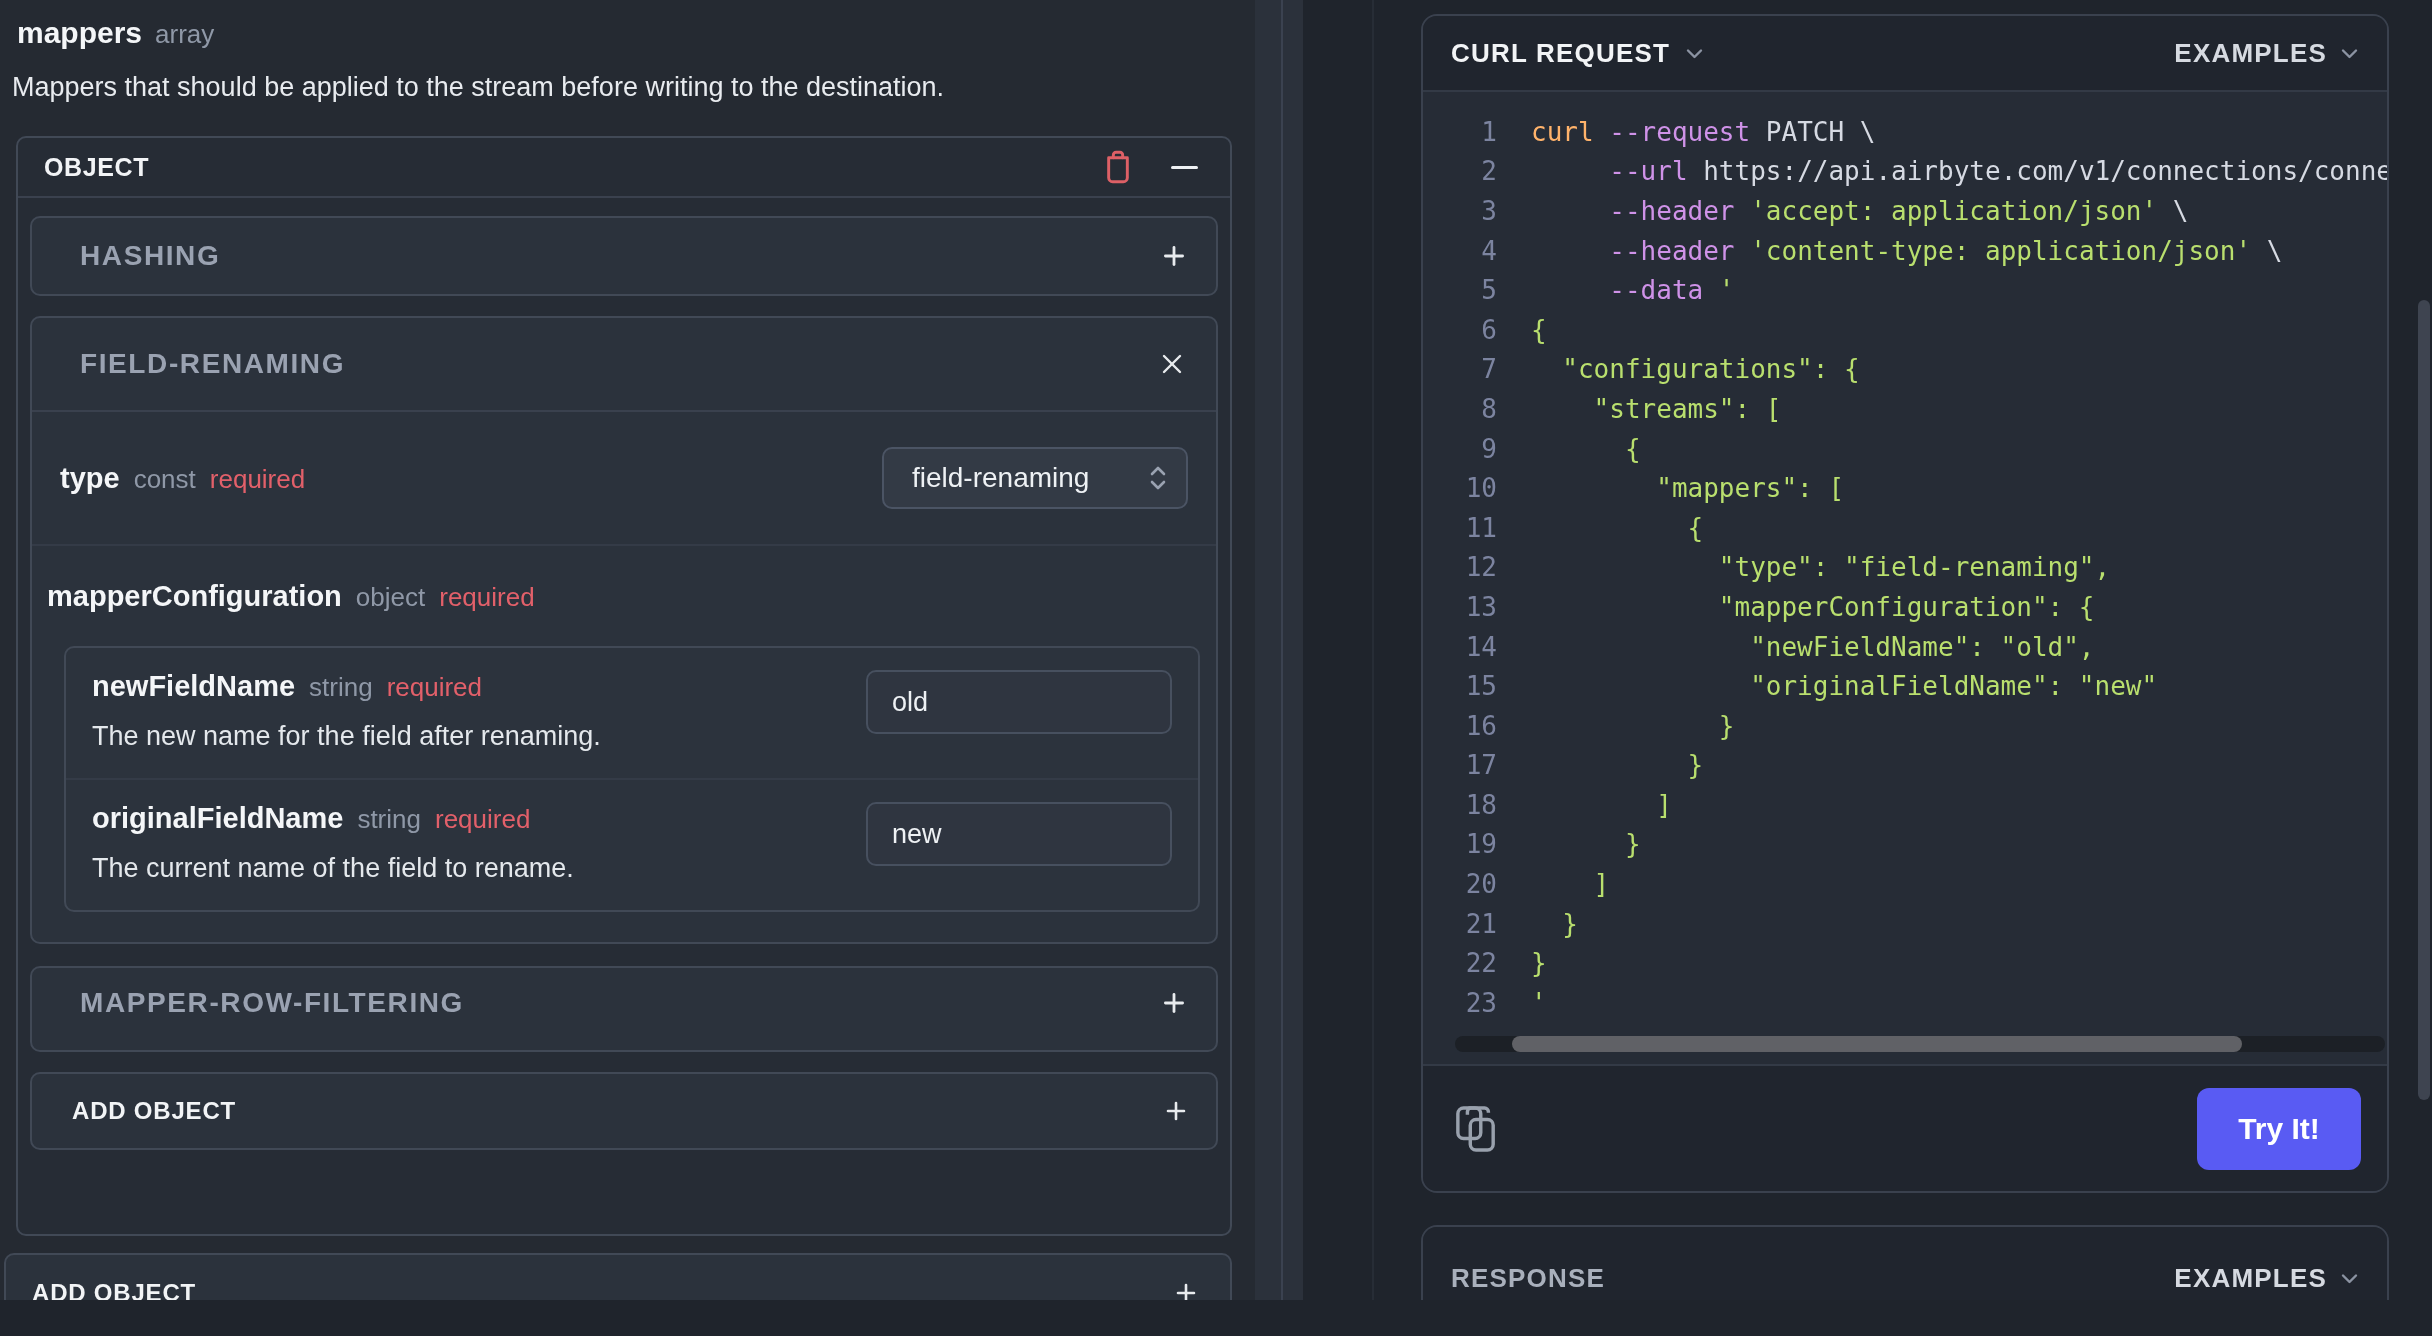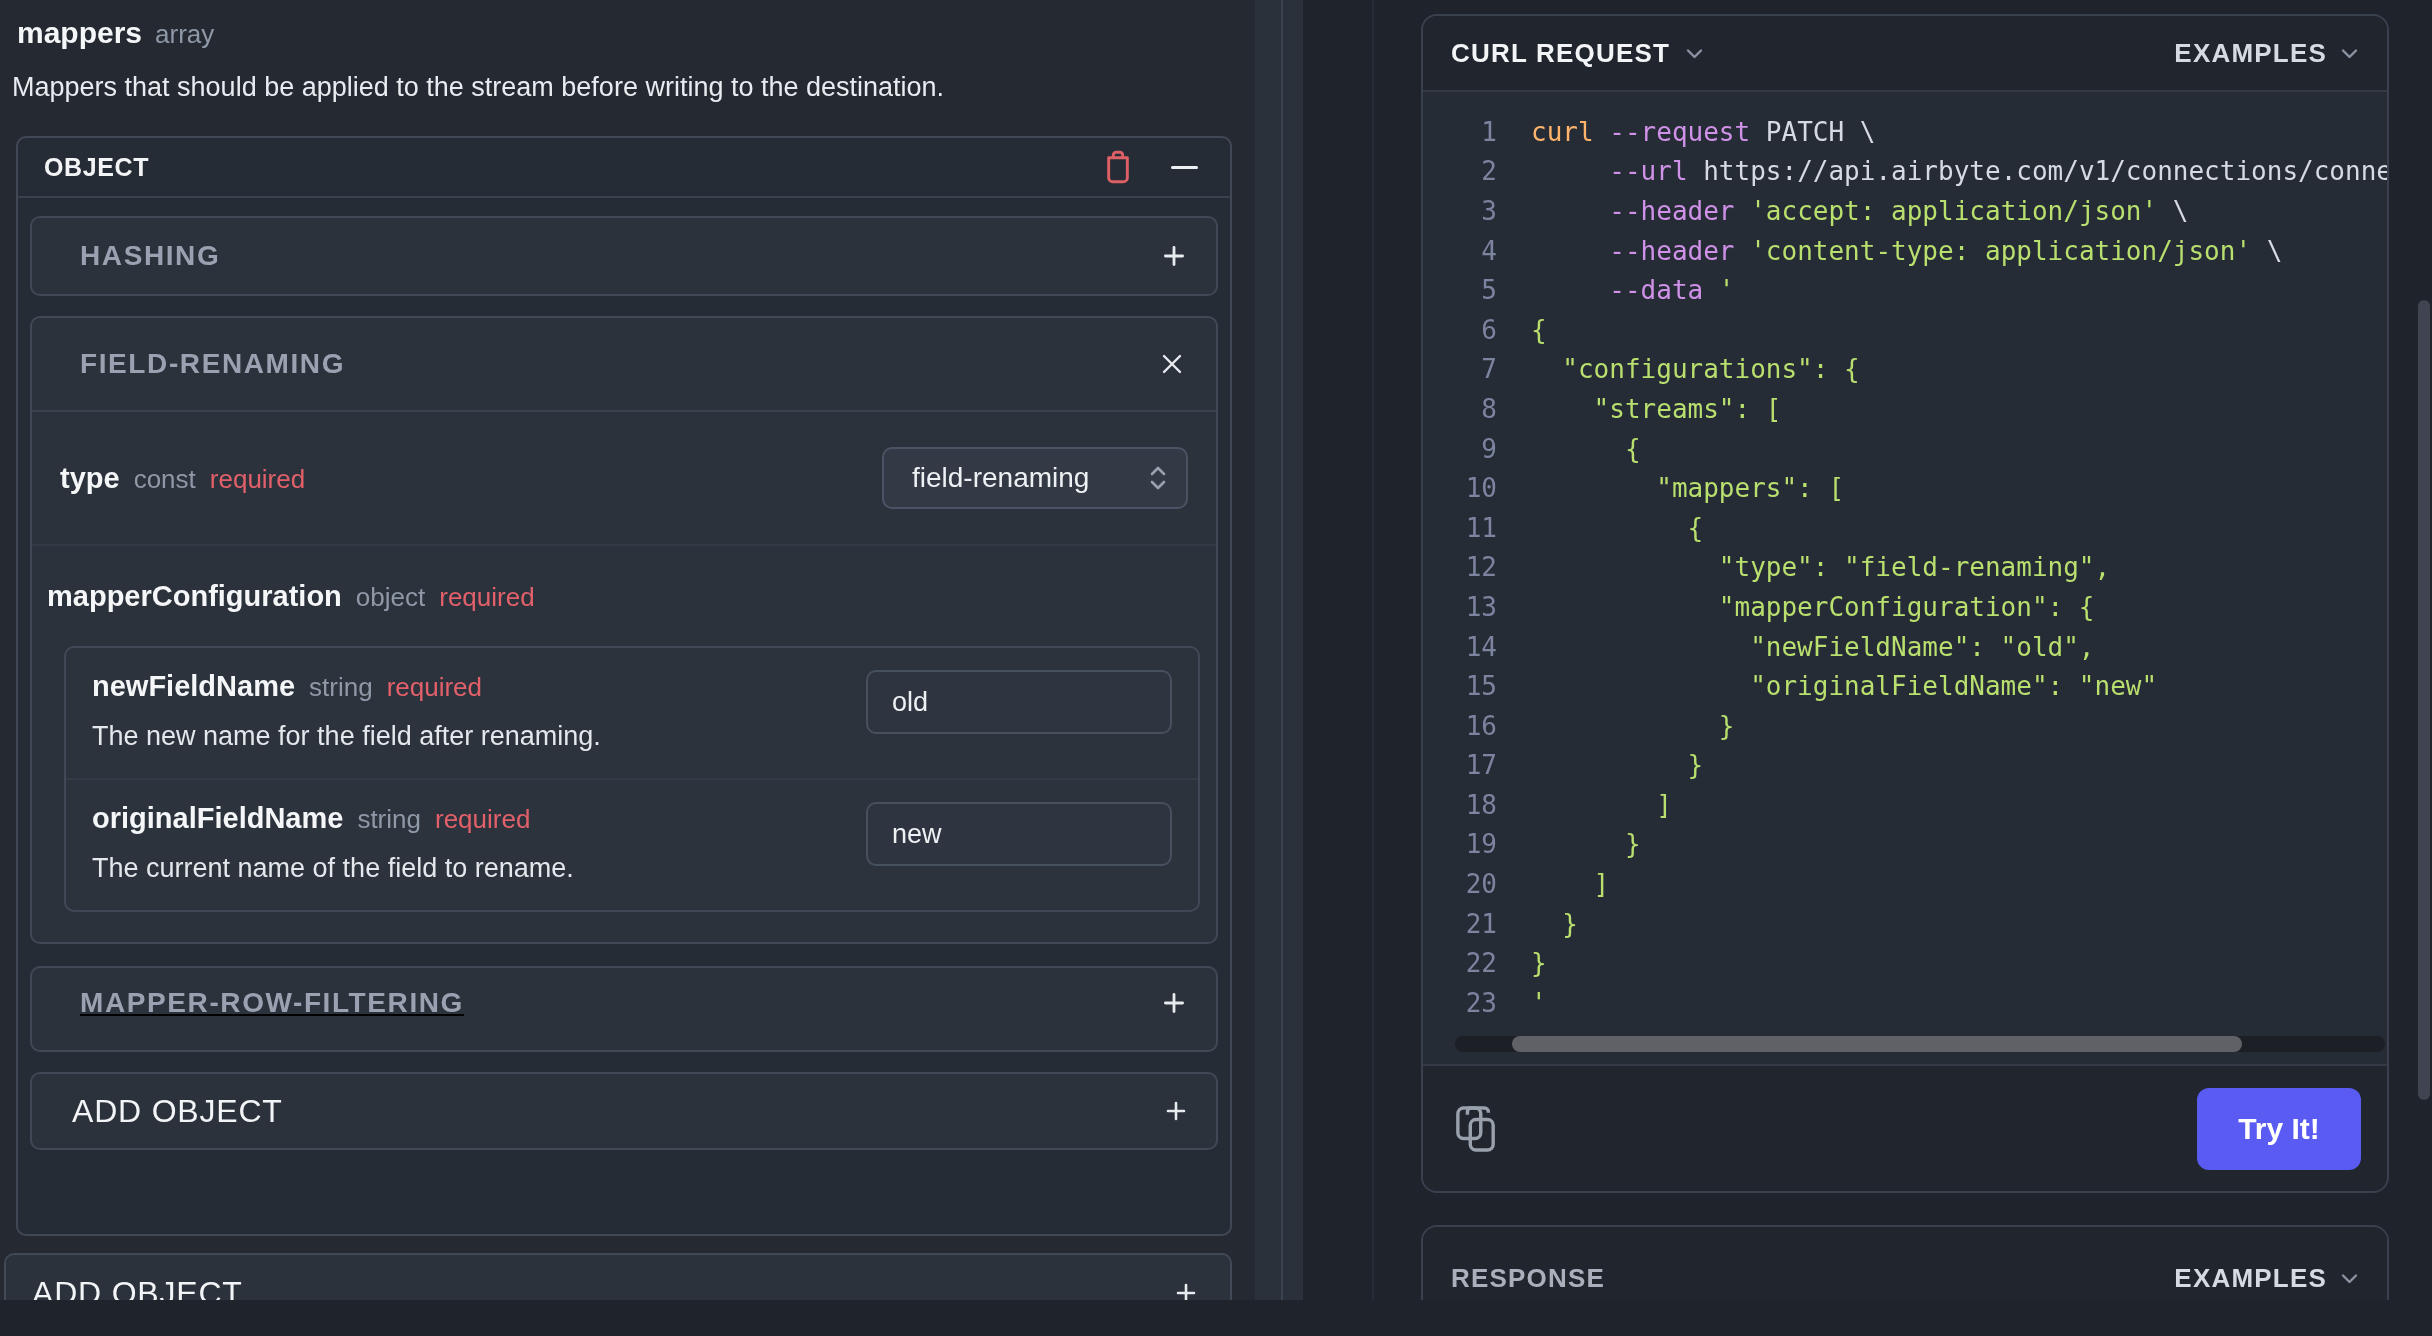--- a/index.html
+++ b/index.html
@@ -17,21 +17,21 @@
   .outer-card{position:absolute;left:16px;top:136px;width:1216px;height:1100px;background:#262c35;}
   .outer-header{height:58px;display:flex;align-items:center;padding:0 26px;border-bottom:2px solid #3a414e;}
   .outer-title{font-size:25px;font-weight:bold;color:#f2f4f6;letter-spacing:.6px;}
   .outer-icons{margin-left:auto;display:flex;align-items:center;gap:26px;}
   .icon-btn{display:flex;align-items:center;justify-content:center;width:40px;height:40px;cursor:pointer;}
   .minus-bar{width:27px;height:3px;background:#eef1f4;border-radius:2px;}
   .outer-body{padding:18px 12px 0 12px;}
 
   .collapsed-card{height:80px;display:flex;align-items:center;padding:0 22px 0 48px;margin-bottom:20px;}
   .section-label{font-size:28px;font-weight:bold;color:#9aa2b1;letter-spacing:1.6px;}
-  .white-label{font-size:32px;font-weight:normal;color:#f2f4f6;letter-spacing:.8px;}
+  .white-label{font-size:24px;font-weight:bold;color:#f2f4f6;letter-spacing:.8px;}
   .row-icon{margin-left:auto;color:#e8ebee;}
 
   .fr-card{margin-bottom:22px;}
   .fr-header{height:92px;display:flex;align-items:center;padding:0 24px 0 48px;border-bottom:2px solid #3a414e;}
   .type-row{height:132px;display:flex;align-items:center;padding:0 28px;border-bottom:2px solid #343b47;}
   .label-group{display:flex;align-items:baseline;gap:14px;}
   .fname{font-size:29px;font-weight:bold;color:#f4f6f8;}
   .fmeta{font-size:26px;color:#8f98a7;}
   .freq{font-size:26px;color:#e2606a;}
   .mc-label-row{height:100px;display:flex;align-items:center;padding:0 15px;}
@@ -46,21 +46,21 @@
   .nested-header{height:60px;display:flex;align-items:center;padding:0 26px;border-bottom:2px solid #3a414e;}
   .nested-title{font-size:25px;font-weight:bold;color:#f2f4f6;letter-spacing:.6px;}
   .mc-row{display:flex;padding:22px 26px 26px 26px;}
   .mc-row.first{border-bottom:2px solid #343b47;}
   .mc-left{display:flex;flex-direction:column;}
   .mc-desc{font-size:27px;color:#e4e8ec;margin-top:18px;}
   .text-input{margin-left:auto;width:306px;height:64px;box-sizing:border-box;background:#2f3540;
     border:2px solid #47505f;border-radius:10px;color:#eef1f4;font-size:27px;
     font-family:"Liberation Sans",sans-serif;padding:0 24px;outline:none;}
 
-  .mrf-card{height:86px;display:flex;align-items:center;padding:0 22px 12px 48px;margin-bottom:20px;text-decoration:underline;}
+  .mrf-card{height:86px;display:flex;align-items:center;padding:0 22px 12px 48px;margin-bottom:20px;}
   .add-card{height:78px;display:flex;align-items:center;padding:0 20px 0 40px;}
   .outer-add{position:absolute;left:4px;top:1253px;width:1228px;height:80px;
     display:flex;align-items:center;padding:0 24px 0 26px;}
 
   .close-x{stroke:#e8ebee;stroke-width:2.4;stroke-linecap:round;}
   .plus-v,.plus-h{fill:#e8ebee;}
 
   
   .left-scroll-band{position:absolute;left:1255px;top:0;width:26px;height:1336px;background:#2b313b;}
   .col-border{position:absolute;left:1281px;top:0;width:2px;height:1336px;background:#3b4250;}

